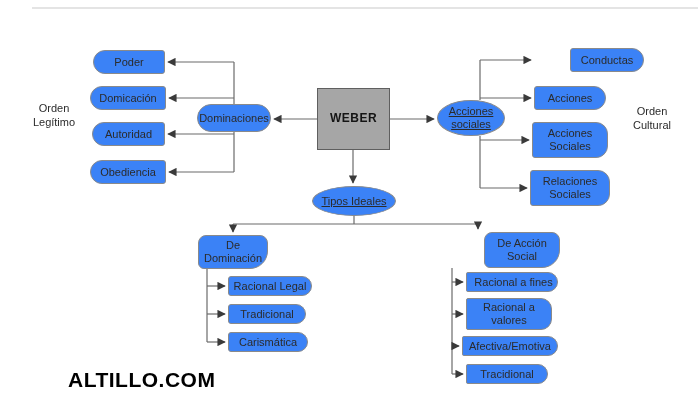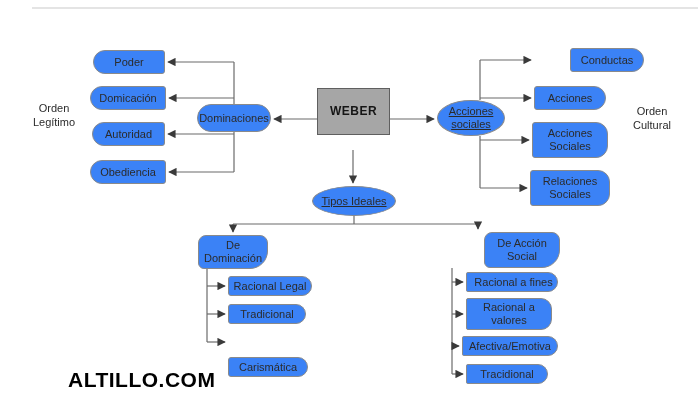--- a/index.html
+++ b/index.html
@@ -74,42 +74,42 @@
       <path d="M207,342 H225" marker-end="url(#arrow)"></path>
 
       <path d="M452,268 V374"></path>
       <path d="M452,282 H463" marker-end="url(#arrow)"></path>
       <path d="M452,314 H463" marker-end="url(#arrow)"></path>
       <path d="M452,346 H459" marker-end="url(#arrow)"></path>
       <path d="M452,374 H463" marker-end="url(#arrow)"></path>
     </g>
   </svg>
 
-  <div class="node weber" style="left:317px;top:88px;width:73px;height:47px;">WEBER</div>
+  <div class="node weber" style="left:317px;top:88px;width:73px;height:62px;">WEBER</div>
 
   <div class="node hub-stadium" style="left:197px;top:104px;width:74px;height:28px;">Dominaciones</div>
   <div class="node box-l" style="left:93px;top:50px;width:72px;height:24px;">Poder</div>
   <div class="node box-l" style="left:90px;top:86px;width:76px;height:24px;">Domicación</div>
   <div class="node box-l" style="left:92px;top:122px;width:73px;height:24px;">Autoridad</div>
   <div class="node box-l" style="left:90px;top:160px;width:76px;height:24px;">Obediencia</div>
   <div class="grouplabel" style="left:24px;top:102px;width:60px;">Orden Legítimo</div>
 
   <div class="node hub-ellipse underline" style="left:437px;top:100px;width:68px;height:36px;">Acciones sociales</div>
   <div class="node box-r" style="left:534px;top:48px;width:74px;height:24px;margin-left:36px;">Conductas</div>
   <div class="node box-r" style="left:534px;top:86px;width:72px;height:24px;">Acciones</div>
   <div class="node box-r" style="left:532px;top:122px;width:76px;height:36px;">Acciones Sociales</div>
   <div class="node box-r" style="left:530px;top:170px;width:80px;height:36px;">Relaciones Sociales</div>
   <div class="grouplabel" style="left:620px;top:105px;width:64px;">Orden Cultural</div>
 
   <div class="node hub-ellipse underline" style="left:312px;top:186px;width:84px;height:30px;">Tipos Ideales</div>
 
   <div class="node tape" style="left:198px;top:235px;width:70px;height:34px;">De Dominación</div>
   <div class="node chip-r" style="left:228px;top:276px;width:84px;height:20px;">Racional Legal</div>
   <div class="node chip-r" style="left:228px;top:304px;width:78px;height:20px;">Tradicional</div>
-  <div class="node chip-r" style="left:228px;top:332px;width:80px;height:20px;margin-top:25px;">Carismática</div>
+  <div class="node chip-r" style="left:228px;top:332px;width:80px;height:20px;">Carismática</div>
 
   <div class="node tape" style="left:440px;top:232px;width:76px;height:36px;margin-left:44px;">De Acción Social</div>
   <div class="node chip-p" style="left:466px;top:272px;width:92px;height:20px;padding-left:6px;">Racional a fines</div>
   <div class="node chip-p" style="left:466px;top:298px;width:86px;height:32px;">Racional a valores</div>
   <div class="node chip-p" style="left:462px;top:336px;width:96px;height:20px;">Afectiva/Emotiva</div>
   <div class="node chip-p" style="left:466px;top:364px;width:82px;height:20px;">Tracidional</div>
 
   <div class="watermark">ALTILLO.COM</div>
 
 </div>

